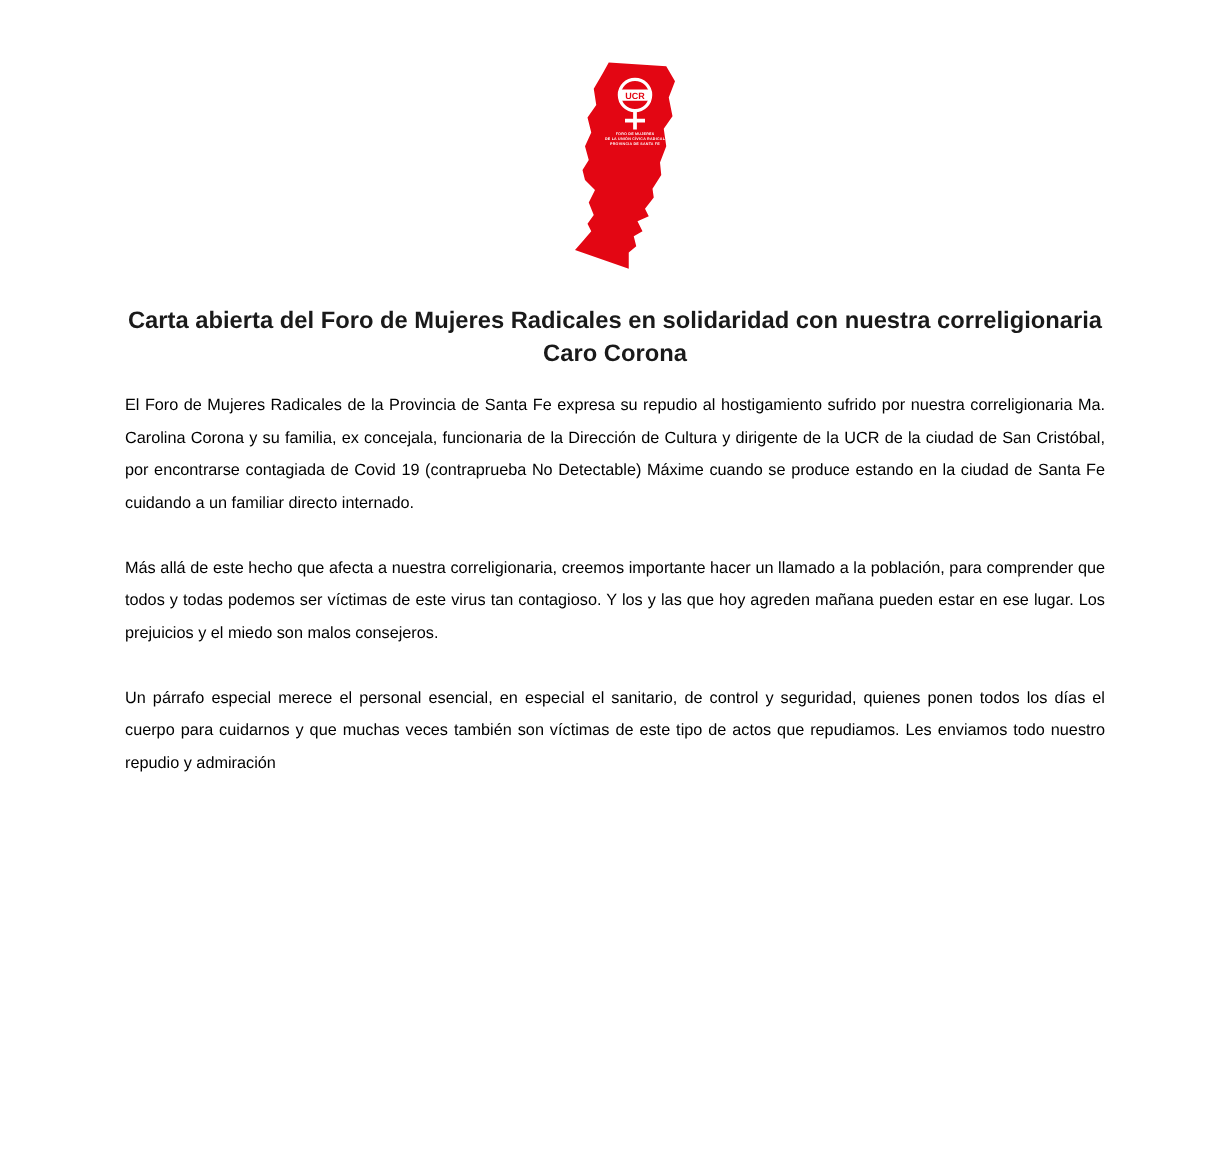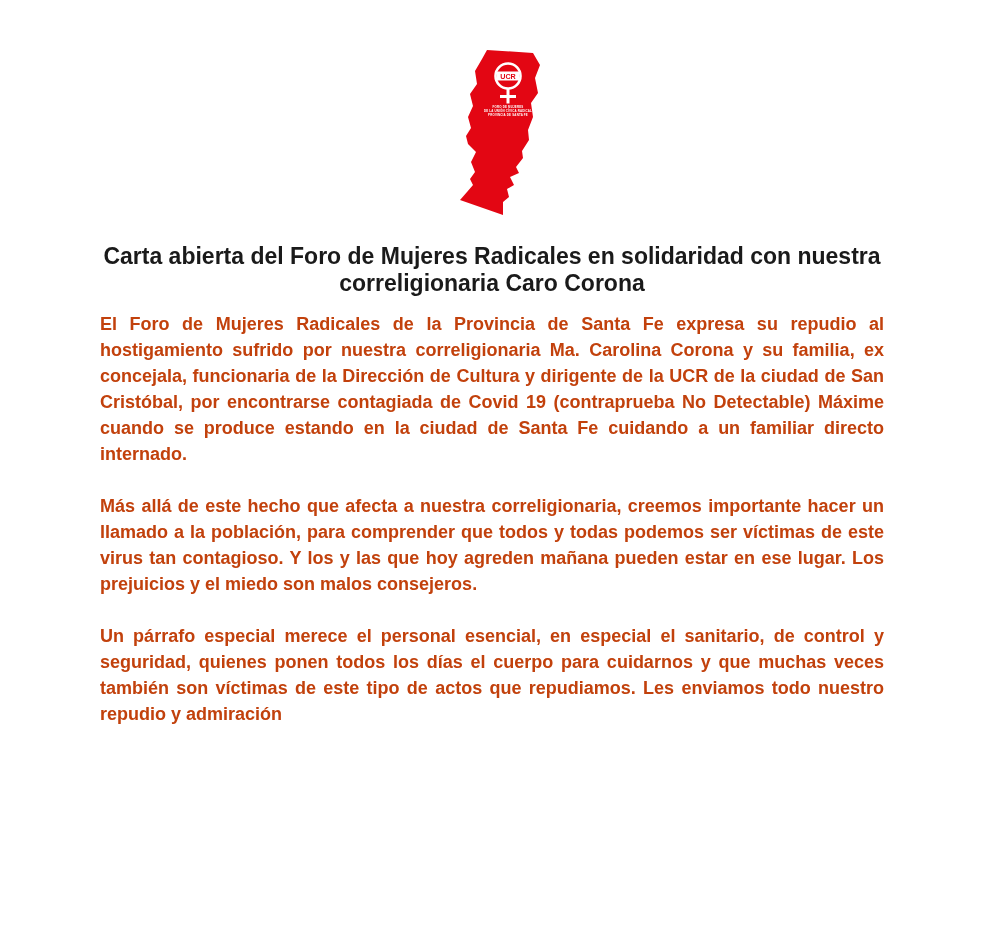--- a/index.html
+++ b/index.html
@@ -30,38 +30,37 @@
     fill: #ffffff;
     letter-spacing: 0.2px;
   }
   .letter-title {
     position: absolute;
     top: 243px;
     left: 100px;
     width: 784px;
     margin: 0;
     text-align: center;
-    font-size: 23px;
+    font-size: 19px;
     font-weight: bold;
     line-height: 27px;
     color: #1a1a1a;
   }
   .content {
     position: absolute;
     top: 311px;
     left: 100px;
     width: 784px;
   }
   .content p {
     margin: 0 0 26px 0;
-    font-size: 18px;
+    font-size: 13px;
     line-height: 26px;
     text-align: justify;
-    color: #c2410c;
-    font-weight: bold;
+    color: #000000;
   }
 </style>
 </head>
 <body>
 
 <div class="page">
 
   <svg class="logo" viewBox="0 0 110 180" aria-hidden="true">
     <path fill="#e30613" d="M 42 5
              L 88 8 L 95 20 L 90 33 L 93 48 L 86 58 L 88 72 L 83 85 L 84 95

